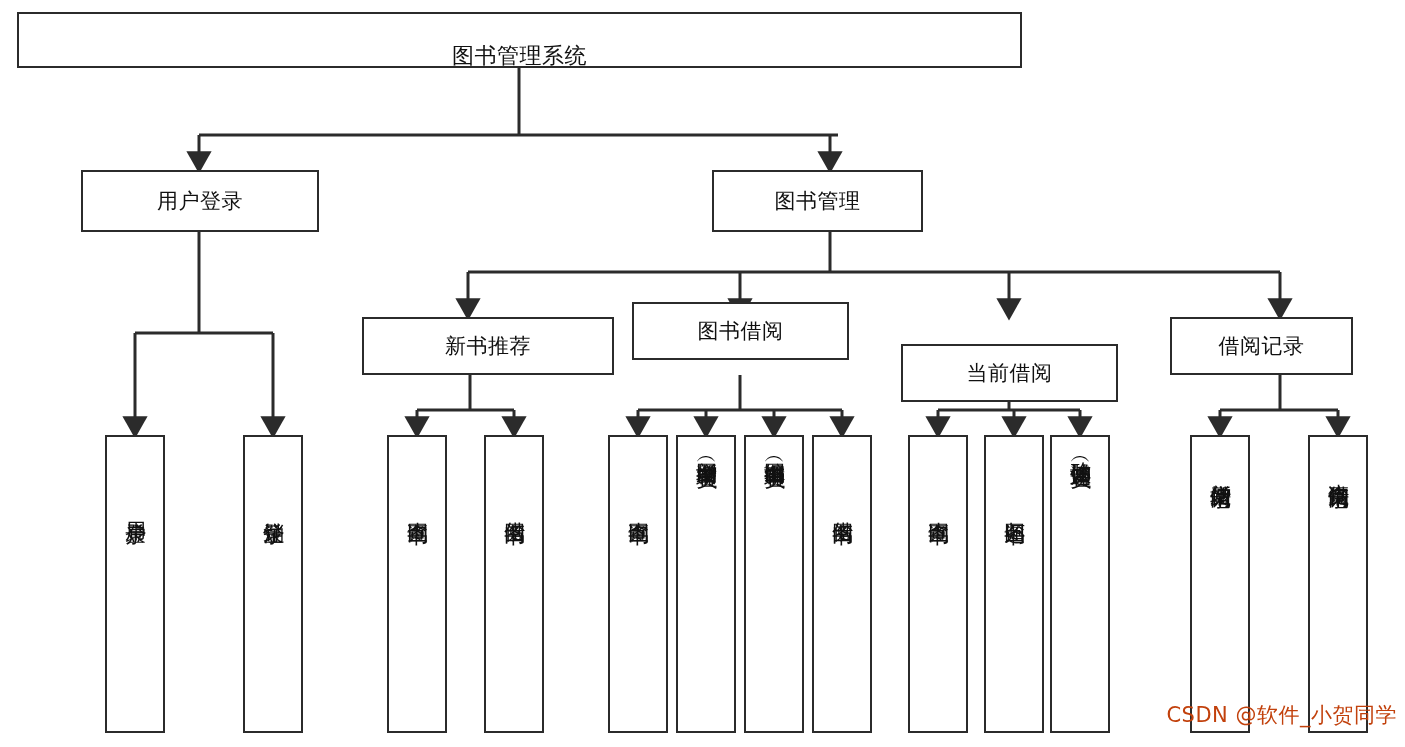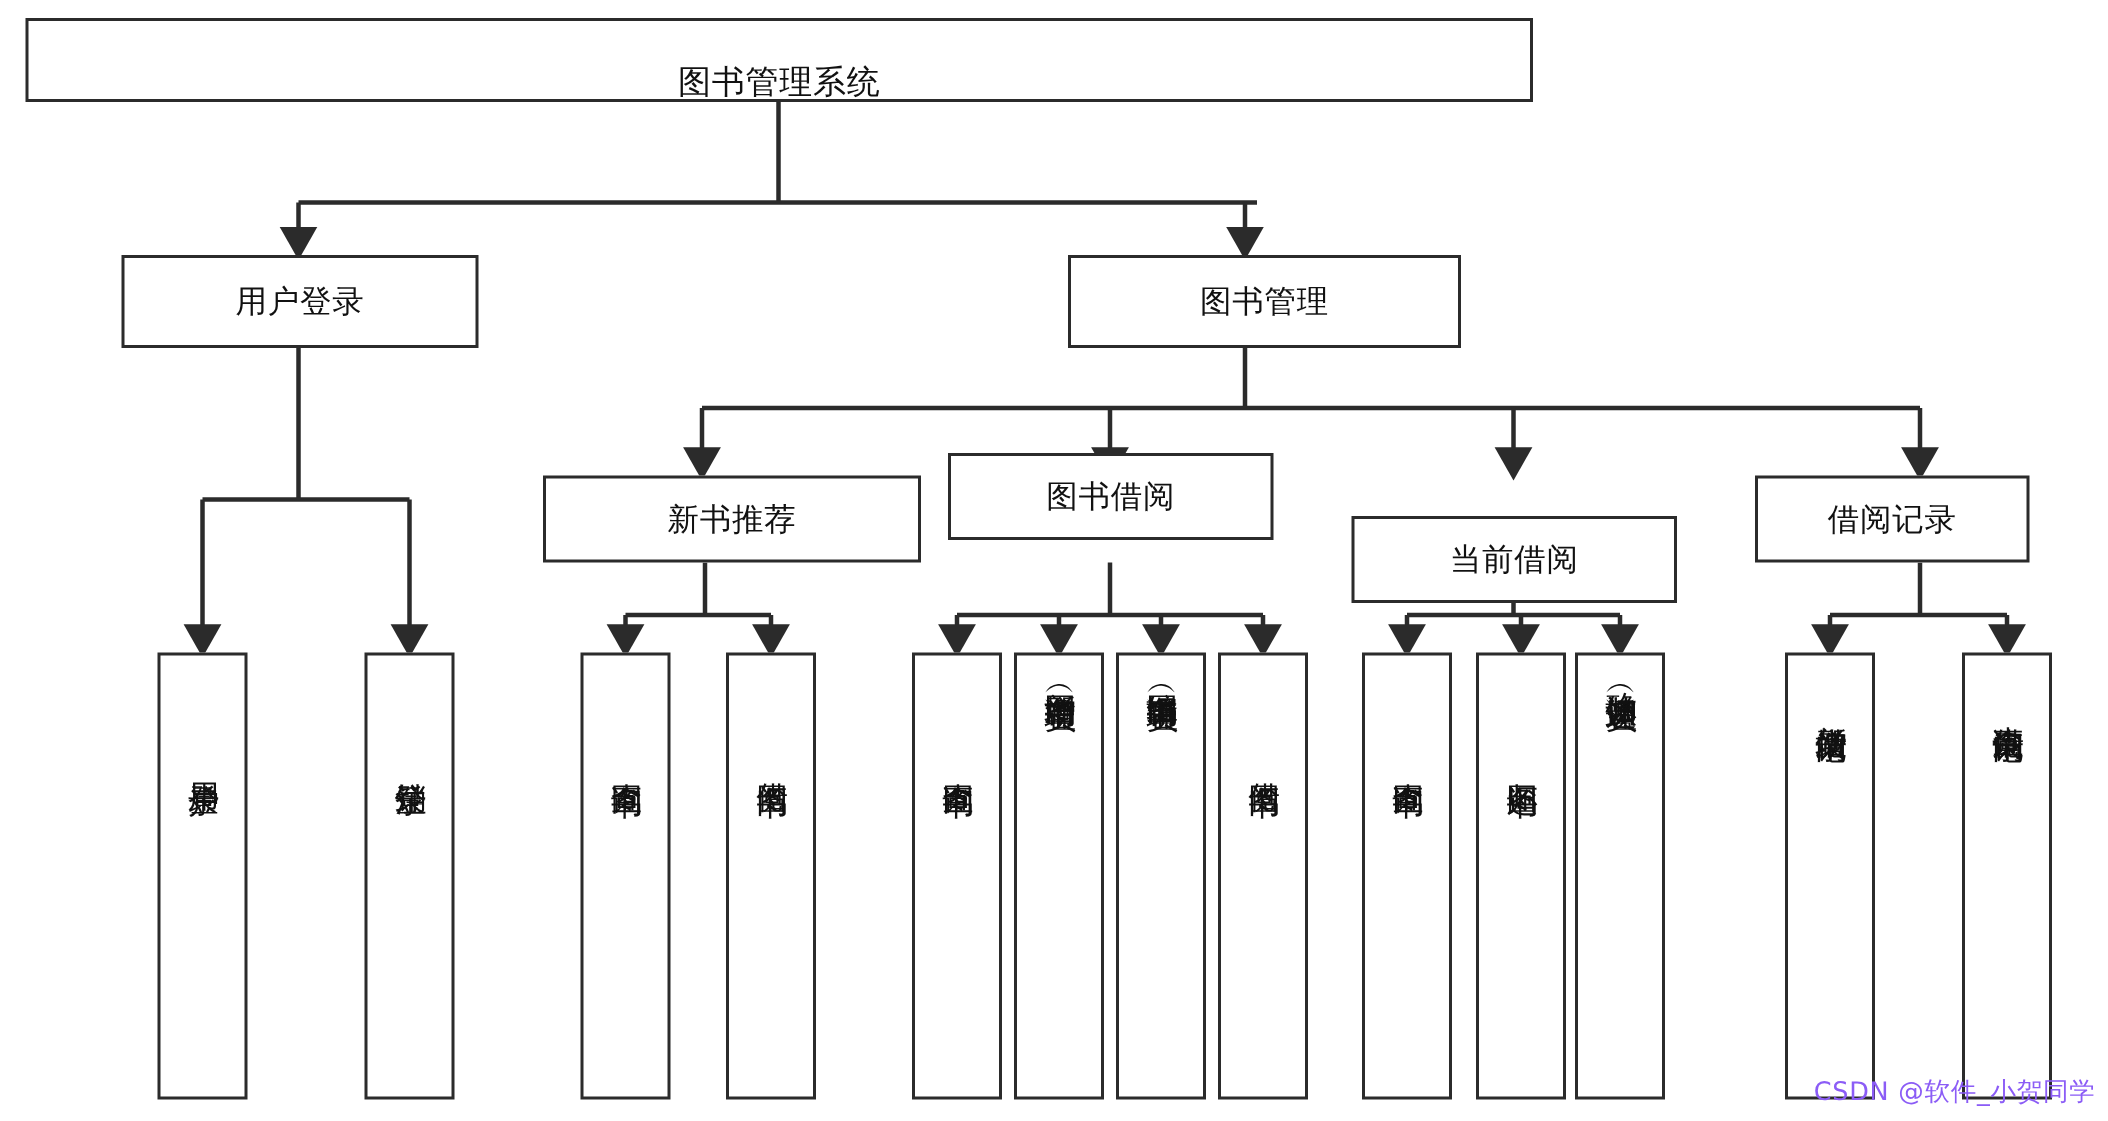--- a/index.html
+++ b/index.html
@@ -56,23 +56,23 @@
     white-space: nowrap;
     text-align: left;
   }
   .node.root .label {
     font-size: 22px;
     margin-top: 32px;
   }
   #watermark {
     position: absolute;
     right: 8px;
-    bottom: 8px;
-    font-size: 17px;
-    color: #8b5cf6;
+    bottom: 18px;
+    font-size: 21px;
+    color: #c2410c;
     letter-spacing: 0.5px;
     white-space: nowrap;
   }
 </style>
 </head>
 <body>
 
 <div id="stage">
 
   <svg id="wires" viewBox="0 0 1405 747">
@@ -125,21 +125,21 @@
     </g>
   </svg>
 
   <div class="node root" style="left:17px; top:12px; width:1005px; height:56px;">
     <span class="label">图书管理系统</span>
   </div>
 
   <div class="node" style="left:81px; top:170px; width:238px; height:62px;">
     <span class="label">用户登录</span>
   </div>
-  <div class="node" style="left:712px; top:170px; width:262px; height:62px;">
+  <div class="node" style="left:712px; top:170px; width:211px; height:62px;">
     <span class="label">图书管理</span>
   </div>
 
   <div class="node" style="left:362px; top:317px; width:252px; height:58px;">
     <span class="label">新书推荐</span>
   </div>
   <div class="node" style="left:632px; top:302px; width:217px; height:58px;">
     <span class="label">图书借阅</span>
   </div>
   <div class="node" style="left:901px; top:317px; width:217px; height:58px;margin-top:27px;">

